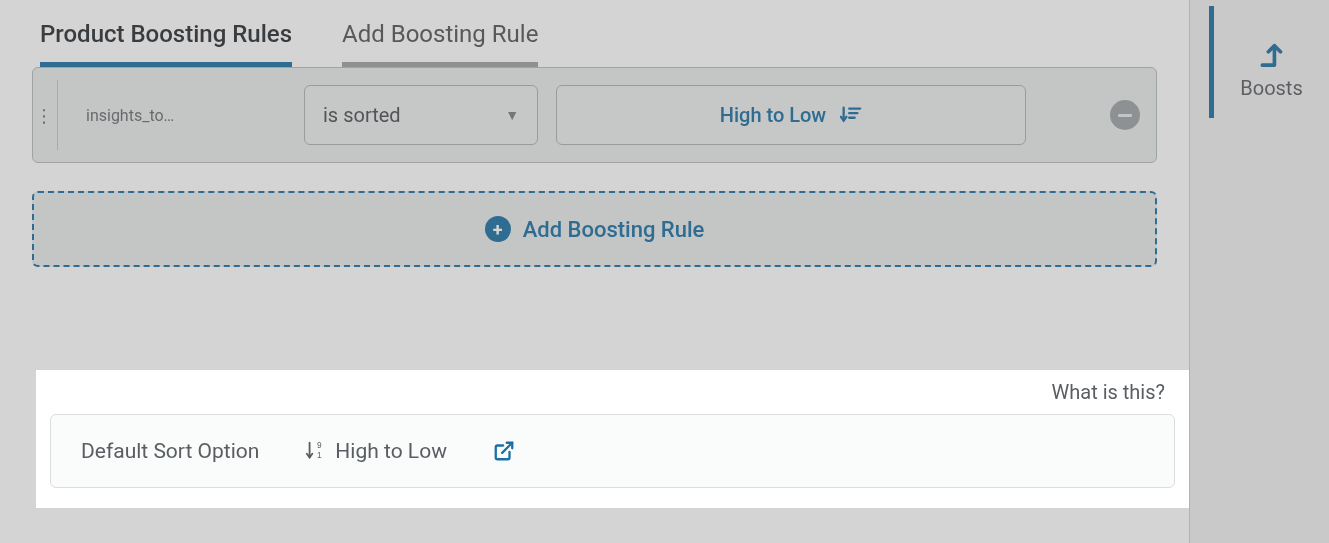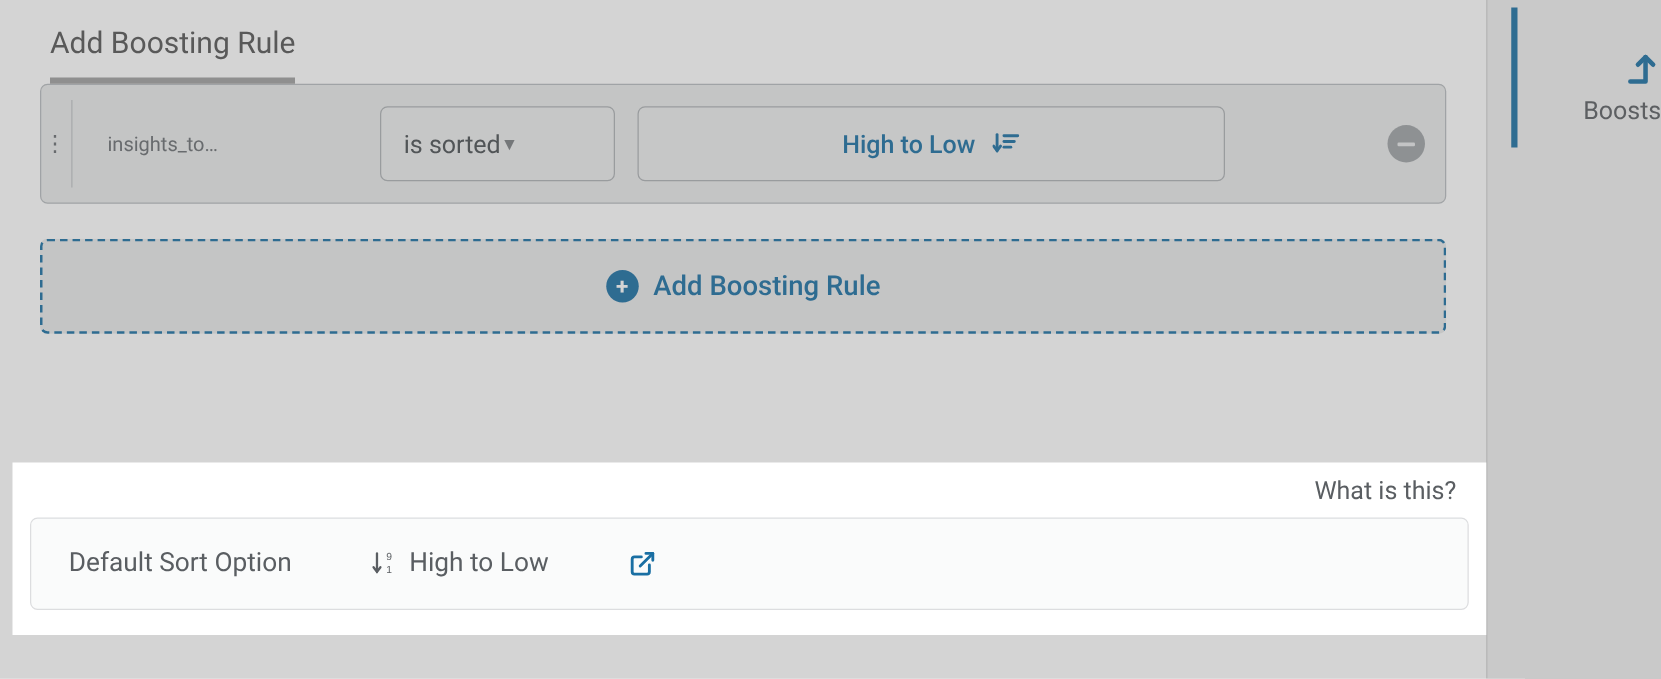--- a/index.html
+++ b/index.html
@@ -100,21 +100,21 @@
       border-radius: 6px;
       background: #eceded;
       height: 60px;
       display: flex;
       align-items: center;
       padding: 0 18px;
       color: #4a4f53;
       font-size: 20px;
       cursor: pointer;
     }
-    .operator-select { width: 188px; }
+    .operator-select { width: 234px; justify-content: space-between; }
     .value-select { width: 470px; justify-content: center; gap: 14px; color: #1a6fa3; font-weight: 500; }
     .caret { color: #7a7e82; font-size: 14px; }
     .remove-btn {
       width: 30px; height: 30px;
       border-radius: 50%;
       background: #9fa3a6;
       color: #e8e9ea;
       display: flex;
       align-items: center;
       justify-content: center;
@@ -141,72 +141,73 @@
     .plus-circle {
       width: 26px; height: 26px; border-radius: 50%;
       background: #1a6fa3; color: #fff; display: flex;
       align-items: center; justify-content: center; font-size: 18px;
       font-weight: 700;
     }
 
     
     .info-strip {
       position: absolute;
-      left: 10px;
+      left: 36px;
       right: 140px;
       top: 370px;
       background: #fff;
       z-index: 10;
       padding: 10px 14px 20px 14px;
     }
     .what-is {
       text-align: right;
       color: #5a5e62;
       font-size: 20px;
       padding: 0 10px 10px 0;
       cursor: pointer;
     }
     .info-box {
       border: 1px solid #dcdddf;
       border-radius: 6px;
       background: #fafbfb;
       display: flex;
       align-items: center;
-      gap: 64px;
+      gap: 46px;
       padding: 24px 30px;
       font-size: 21px;
       color: #5a5e62;
     }
     .info-box .hl { color: #5a5e62; }
     .sort-dir { display: flex; align-items: center; gap: 8px; }
     .ext-link { color: #1a6fa3; cursor: pointer; }
 
     
     .side-tab {
       position: absolute;
       right: 0;
       top: 6px;
       width: 120px;
       display: flex;
       flex-direction: column;
-      align-items: flex-end;
+      align-items: center;
       gap: 6px;
       padding: 30px 0 18px 0;
       border-left: 5px solid #1a6fa3;
       cursor: pointer;
     }
     .side-tab .arrow { color: #1a6fa3; }
     .side-tab .lbl { color: #5a5e62; font-size: 20px; }
     svg { display: block; }
   </style>
 </head>
 <body>
 
 <div class="main-panel">
   <div class="tabs">
+    <div class="tab active">Product Boosting Rules</div>
     <div class="tab inactive">Add Boosting Rule</div>
   </div>
 
 
   <div class="rule-row">
     <div class="drag-handle">⋮</div>
     <div class="field-block">
       <div class="field-sub">insights_to…</div>
     </div>
     <div class="select-box operator-select">

